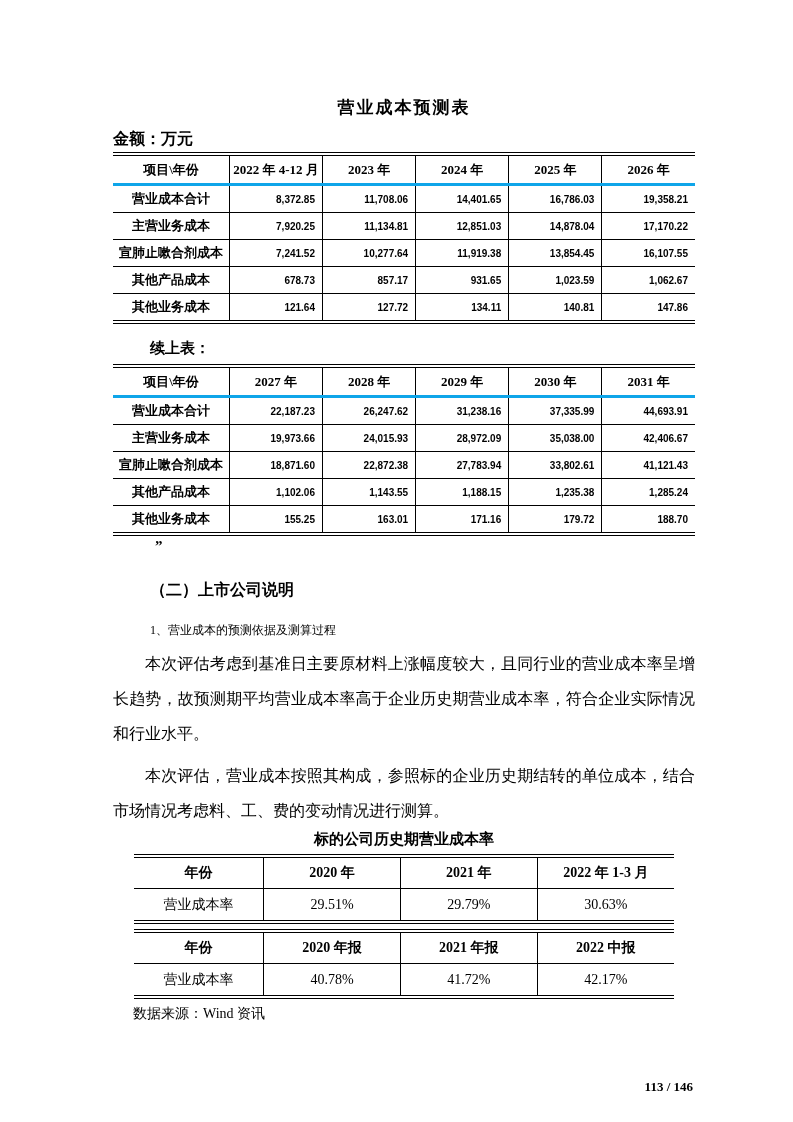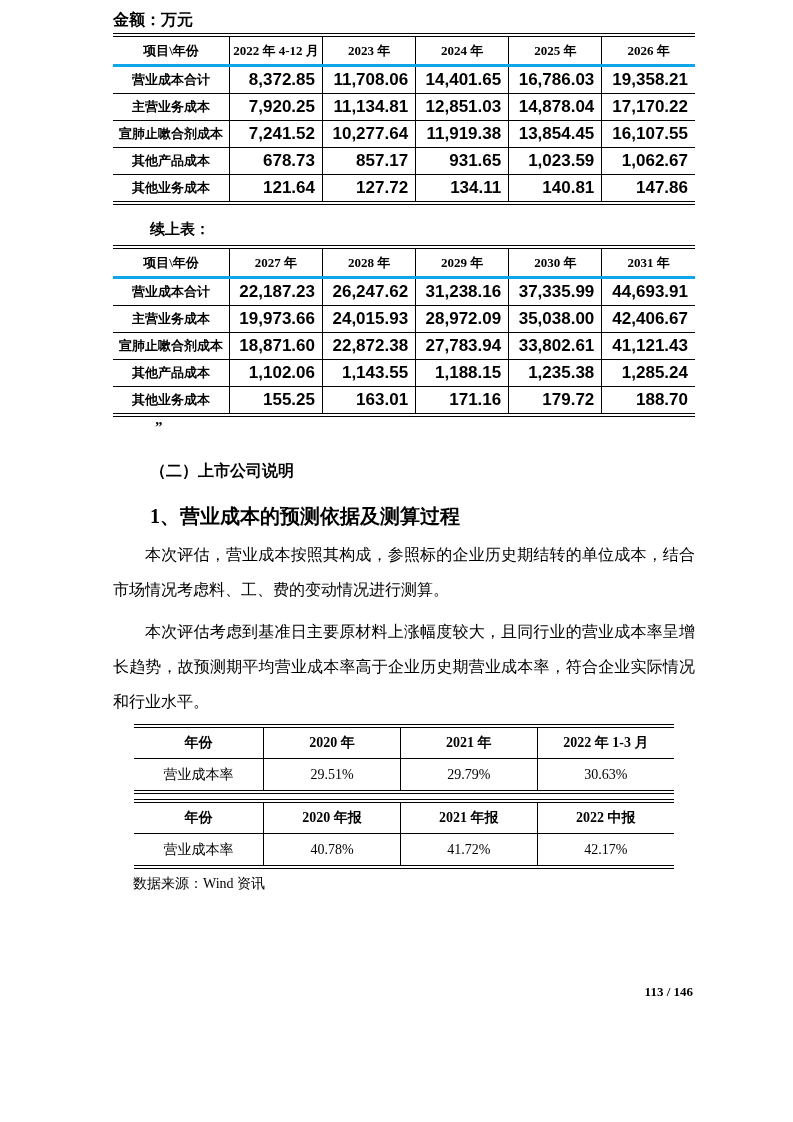--- a/index.html
+++ b/index.html
@@ -39,21 +39,21 @@
     border-top: 4px double #000;
     border-bottom: 4px double #000;
   }
   .ftable col.c0 { width: 20%; }
   .ftable col.cn { width: 16%; }
   .ftable th, .ftable td { padding: 0; height: 26px; vertical-align: middle; }
   .ftable thead th { height: 27px; border-bottom: 3px solid #0ea5e9; text-align: center; }
   .ftable tbody tr:not(:last-child) td { border-bottom: 1px solid #000; }
   .ftable th:not(:last-child), .ftable td:not(:last-child) { border-right: 1px solid #000; }
   .ftable td.lbl { text-align: center; }
-  .ftable td.num { text-align: right; padding-right: 7px; font-family: "Liberation Sans", "DejaVu Sans", sans-serif; font-size: 17px; }
+  .ftable td.num { text-align: right; padding-right: 7px; font-family: "Liberation Sans", "DejaVu Sans", sans-serif; font-size: 10px; }
 
   .continued {
     margin: 15px 0 6px 37px;
     font-size: 15px;
     font-weight: 700;
   }
   .closing-quote {
     margin: 2px 0 0 42px;
     font-size: 15px;
     font-weight: 700;
@@ -61,22 +61,21 @@
   }
 
   .section-heading {
     margin: 24px 0 0 37px;
     font-size: 16px;
     font-weight: 700;
   }
   .subsection-heading {
     margin: 21px 0 0 0;
     text-indent: 37px;
-    font-size: 20px;
-    font-weight: bold;
+    font-size: 12px;
   }
   .body-para {
     margin: 7px 0 0 0;
     font-size: 16px;
     line-height: 35px;
     text-align: justify;
     text-indent: 2em;
   }
 
   .small-title {
@@ -108,32 +107,33 @@
     font-size: 14px;
   }
   .pred-title {
     margin-top: 16px;
     text-align: center;
     font-size: 16px;
     font-weight: 700;
   }
   .page-number {
     position: absolute;
-    top: 984px;
+    top: 1079px;
     right: 100px;
     font-size: 13px;
     font-weight: 700;
   }
 </style>
 </head>
 <body>
 
 <div class="page">
   <div class="content">
 
+    <div class="doc-title">营业成本预测表</div>
     <div class="unit-note">金额：万元</div>
 
     <table class="ftable">
       <colgroup>
         <col class="c0">
           <col class="cn">
           <col class="cn">
           <col class="cn">
           <col class="cn">
           <col class="cn">
@@ -255,23 +255,24 @@
           <td class="num">188.70</td>
         </tr>
       </tbody>
     </table>
 
     <div class="closing-quote">”</div>
 
     <div class="section-heading">（二）上市公司说明</div>
     <div class="subsection-heading">1、营业成本的预测依据及测算过程</div>
 
+    <p class="body-para">本次评估考虑到基准日主要原材料上涨幅度较大，且同行业的营业成本率呈增长趋势，故预测期平均营业成本率高于企业历史期营业成本率，符合企业实际情况和行业水平。</p>
     <p class="body-para">本次评估，营业成本按照其构成，参照标的企业历史期结转的单位成本，结合市场情况考虑料、工、费的变动情况进行测算。</p>
-    <p class="body-para">本次评估考虑到基准日主要原材料上涨幅度较大，且同行业的营业成本率呈增长趋势，故预测期平均营业成本率高于企业历史期营业成本率，符合企业实际情况和行业水平。</p>
-
+
+    <div class="small-title">标的公司历史期营业成本率</div>
     <table class="rtable">
       <colgroup>
           <col class="r0">
           <col class="rn">
           <col class="rn">
           <col class="rn">
         </colgroup>
       <thead>
         <tr>
           <th>年份</th>

